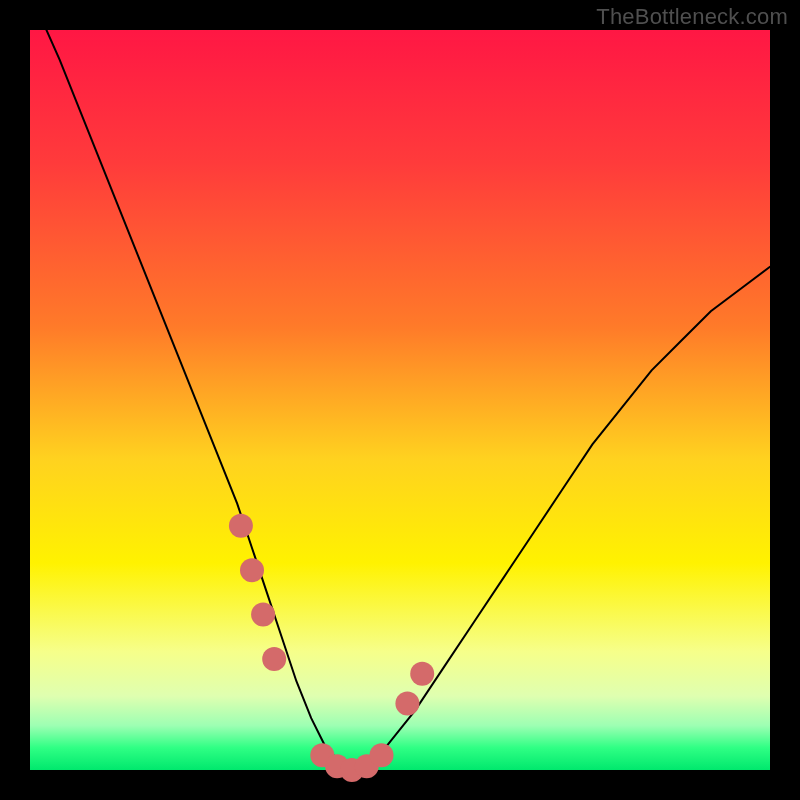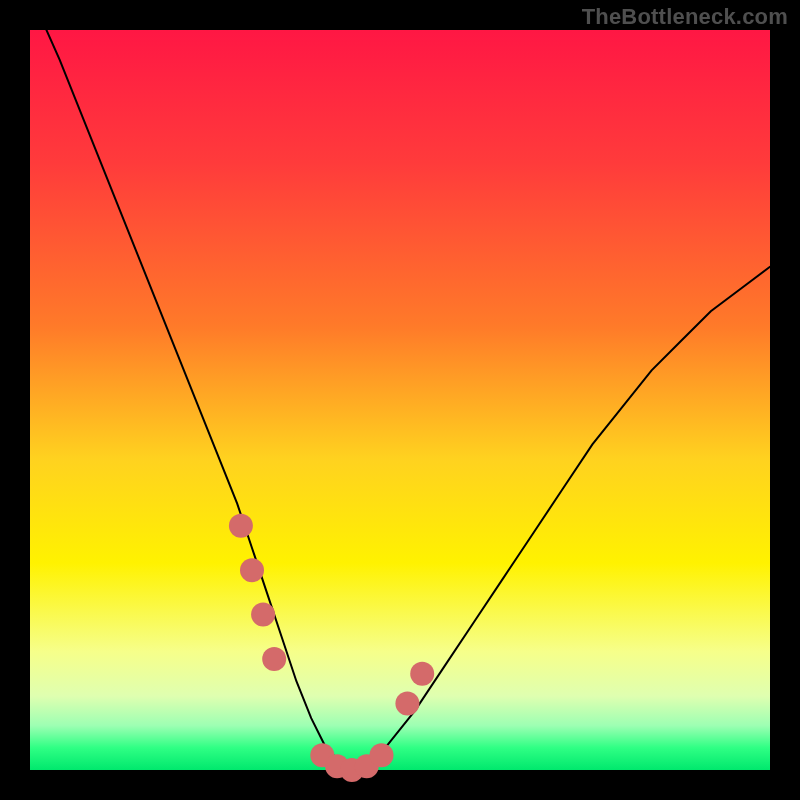--- a/index.html
+++ b/index.html
@@ -16,21 +16,21 @@
     width: 800px;
     height: 800px;
     background: #000;
   }
   .watermark {
     position: absolute;
     top: 4px;
     right: 12px;
     color: #4f4f4f;
     font-size: 22px;
-    font-weight: 700;
+    font-weight: 400;
     letter-spacing: 0.2px;
     z-index: 10;
     text-align: right;
   }
   svg.plot {
     position: absolute;
     top: 0;
     left: 0;
     width: 800px;
     height: 800px;

